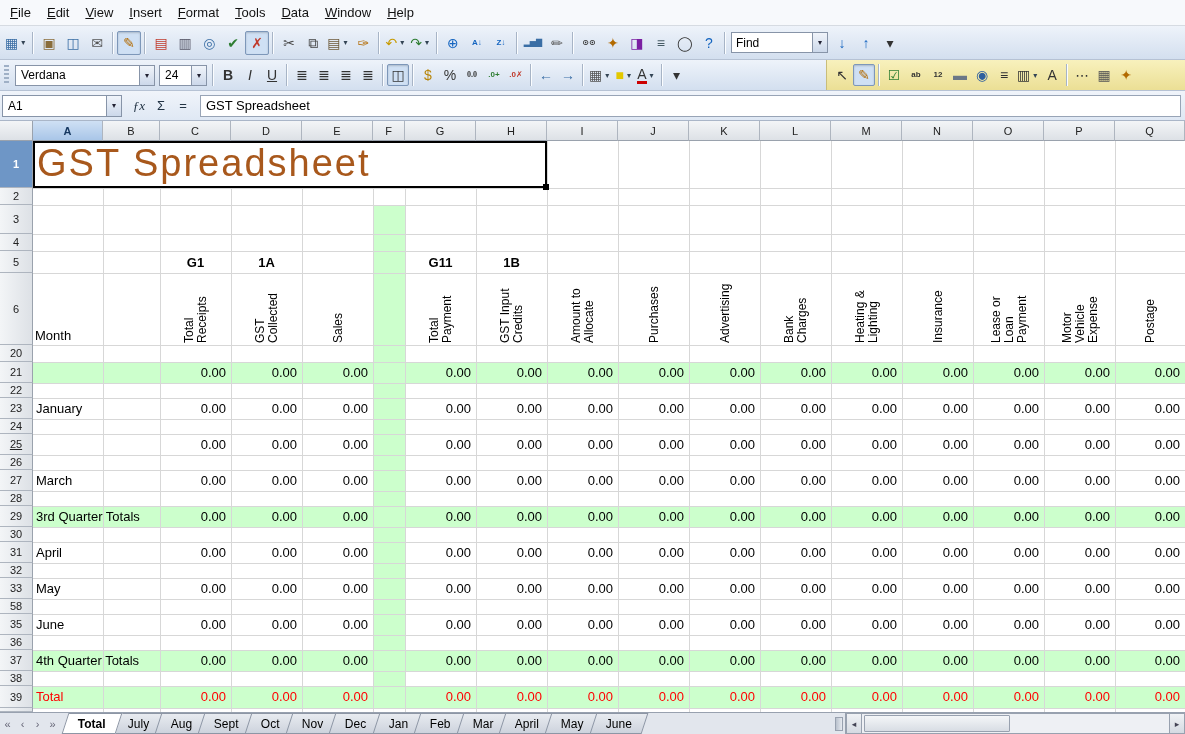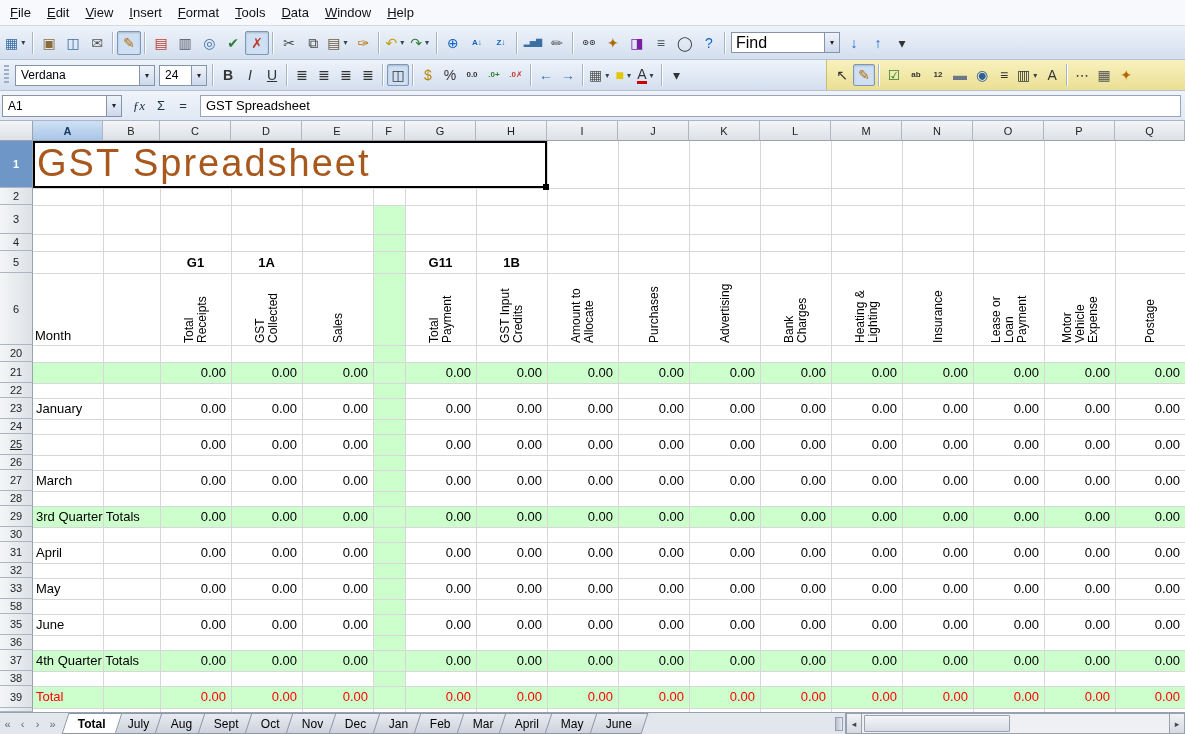--- a/index.html
+++ b/index.html
@@ -33,21 +33,21 @@
   .grip { width: 5px; height: 20px; margin: 0 4px 0 1px; flex: none;
           background: repeating-linear-gradient(180deg,#9fb0c6 0 2px,transparent 2px 4px); }
   .combo { display: flex; align-items: center; height: 21px; background: #fff;
            border: 1px solid #8794a8; margin: 0 2px; flex: none; }
   .combo.fontname { width: 140px; }
   .combo.fontsize { width: 48px; }
   .cval { padding: 0 5px; font-size: 12px; color: #000; flex: 1; white-space: nowrap; overflow: hidden; }
   .cdd { width: 15px; height: 100%; display: flex; align-items: center; justify-content: center;
          font-size: 8px; color: #223; background: linear-gradient(#f0f4fa,#ccd8ea); border-left: 1px solid #8794a8; flex: none; }
   .findbox { display: flex; align-items: center; height: 21px; border: 1px solid #8794a8; background: #fff; margin: 0 2px; flex: none; }
-  .findinput { width: 92px; height: 100%; border: none; outline: none; font-size: 16px; padding: 0 4px;
+  .findinput { width: 80px; height: 100%; border: none; outline: none; font-size: 12px; padding: 0 4px;
                font-family: inherit; background: transparent; }
   
   .fbar { height: 30px; background: linear-gradient(#f0f4fa,#dfe8f4); border-bottom: 1px solid #aab6c8;
           display: flex; align-items: center; padding: 0 2px; }
   .namebox { display: flex; align-items: center; width: 120px; height: 22px; background: #fff;
              border: 1px solid #8794a8; margin-right: 6px; }
   .nbval { flex: 1; font-size: 12px; padding: 0 5px; }
   .fbtn { width: 20px; height: 22px; display: flex; align-items: center; justify-content: center;
           font-size: 13px; color: #234; border: 1px solid transparent; margin: 0 1px; }
   .fbtn .it { font-style: italic; font-family: "Liberation Serif", serif; }
@@ -267,21 +267,21 @@
           <div class="gl">◫</div>
         </div>
         <div class="sep"></div>
         <div class="tbtn">
           <div class="gl" style="color: rgb(184, 134, 11);">$</div>
         </div>
         <div class="tbtn">
           <div class="gl" style="color: rgb(51, 51, 51);">%</div>
         </div>
         <div class="tbtn">
-          <div class="gl small" style="color: rgb(51, 51, 51);">0.0</div>
+          <div class="gl small" style="color: rgb(51, 51, 51); font-family: Liberation Serif, serif;">0.0</div>
         </div>
         <div class="tbtn">
           <div class="gl small" style="color: rgb(46, 125, 50);">.0+</div>
         </div>
         <div class="tbtn">
           <div class="gl small" style="color: rgb(192, 57, 43);">.0✗</div>
         </div>
         <div class="sep"></div>
         <div class="tbtn">
           <div class="gl" style="color: rgb(58, 110, 165);">←</div>

